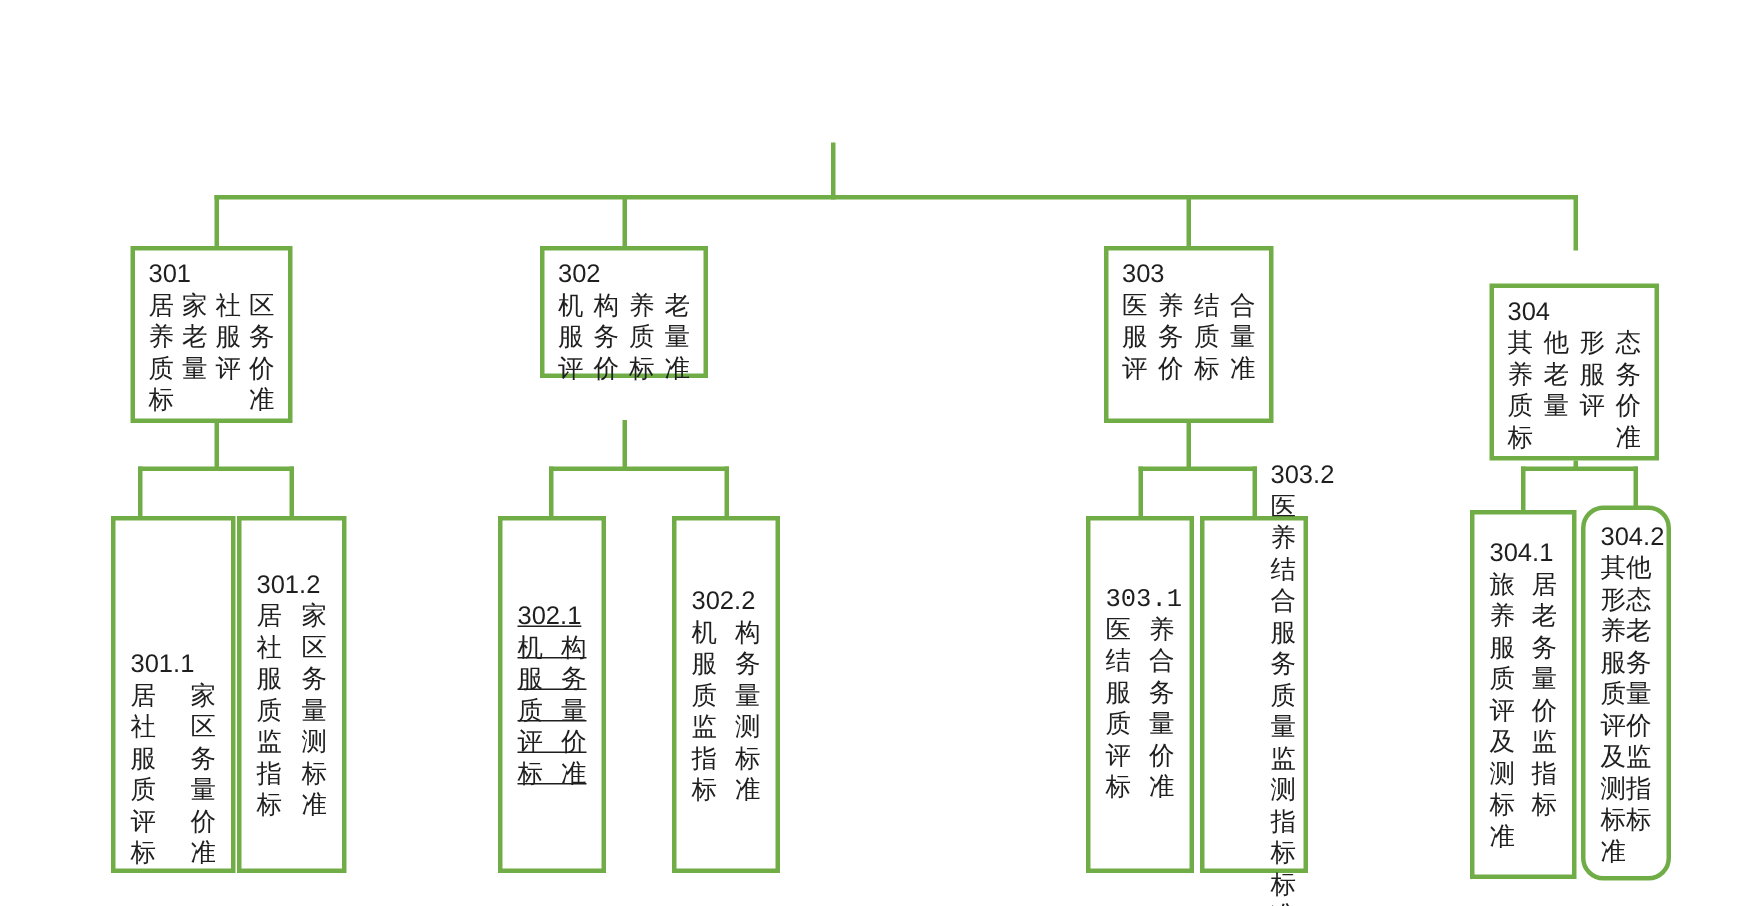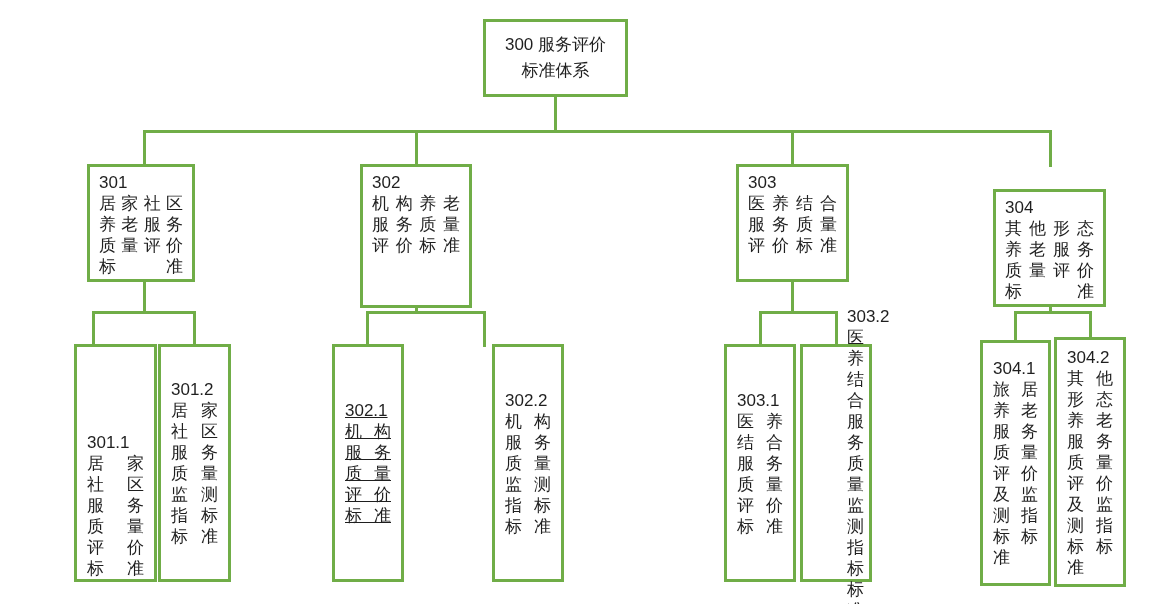--- a/index.html
+++ b/index.html
@@ -58,37 +58,31 @@
   <div class="line" style="left:791px;top:280px;width:3px;height:34px;"></div>
   <div class="line" style="left:759px;top:311px;width:79px;height:3px;"></div>
   <div class="line" style="left:759px;top:311px;width:3px;height:36px;"></div>
   <div class="line" style="left:835px;top:311px;width:3px;height:36px;"></div>
 
   <div class="line" style="left:1049px;top:280px;width:3px;height:34px;"></div>
   <div class="line" style="left:1014px;top:311px;width:78px;height:3px;"></div>
   <div class="line" style="left:1014px;top:311px;width:3px;height:32px;"></div>
   <div class="line" style="left:1089px;top:311px;width:3px;height:32px;"></div>
 
-  <div class="node root-node" style="left:483px;top:19px;width:145px;height:78px;">
-    <div>
-        <div class="ln cjk">300 服务评价</div>
-        <div class="ln cjk">标准体系</div>
-      </div>
-  </div>
 
   <div class="node branch-node" style="left:87px;top:164px;width:108px;height:118px;">
     <div>
         <div class="ln num">301</div>
         <div class="ln cjk">居家社区</div>
         <div class="ln cjk">养老服务</div>
         <div class="ln cjk">质量评价</div>
         <div class="ln cjk">标准</div>
       </div>
   </div>
-  <div class="node branch-node" style="left:360px;top:164px;width:112px;height:144px;">
+  <div class="node branch-node" style="left:360px;top:164px;width:112px;height:88px;">
     <div>
         <div class="ln num">302</div>
         <div class="ln cjk">机构养老</div>
         <div class="ln cjk">服务质量</div>
         <div class="ln cjk">评价标准</div>
       </div>
   </div>
   <div class="node branch-node" style="left:736px;top:164px;width:113px;height:118px;">
     <div>
         <div class="ln num">303</div>
@@ -134,33 +128,33 @@
   <div class="node leaf-node" style="left:332px;top:344px;width:72px;height:238px;text-decoration:underline;">
     <div>
         <div class="ln num">302.1</div>
         <div class="ln cjk">机构</div>
         <div class="ln cjk">服务</div>
         <div class="ln cjk">质量</div>
         <div class="ln cjk">评价</div>
         <div class="ln cjk">标准</div>
       </div>
   </div>
-  <div class="node leaf-node" style="left:448px;top:344px;width:72px;height:238px;margin-left:44px;">
+  <div class="node leaf-node" style="left:448px;top:344px;width:72px;height:238px;">
     <div>
         <div class="ln num">302.2</div>
         <div class="ln cjk">机构</div>
         <div class="ln cjk">服务</div>
         <div class="ln cjk">质量</div>
         <div class="ln cjk">监测</div>
         <div class="ln cjk">指标</div>
         <div class="ln cjk">标准</div>
       </div>
   </div>
 
-  <div class="node leaf-node" style="left:724px;top:344px;width:72px;height:238px;">
+  <div class="node leaf-node" style="left:724px;top:344px;width:72px;height:238px;font-family:Liberation Mono, monospace;">
     <div>
         <div class="ln num">303.1</div>
         <div class="ln cjk">医养</div>
         <div class="ln cjk">结合</div>
         <div class="ln cjk">服务</div>
         <div class="ln cjk">质量</div>
         <div class="ln cjk">评价</div>
         <div class="ln cjk">标准</div>
       </div>
   </div>
@@ -184,21 +178,21 @@
         <div class="ln cjk">养老</div>
         <div class="ln cjk">服务</div>
         <div class="ln cjk">质量</div>
         <div class="ln cjk">评价</div>
         <div class="ln cjk">及监</div>
         <div class="ln cjk">测指</div>
         <div class="ln cjk">标标</div>
         <div class="ln cjk">准</div>
       </div>
   </div>
-  <div class="node leaf-node" style="left:1054px;top:337px;width:72px;height:250px;">
+  <div class="node leaf-node" style="left:1054px;top:337px;width:60px;height:250px;border-radius:15px;">
     <div>
         <div class="ln num">304.2</div>
         <div class="ln cjk">其他</div>
         <div class="ln cjk">形态</div>
         <div class="ln cjk">养老</div>
         <div class="ln cjk">服务</div>
         <div class="ln cjk">质量</div>
         <div class="ln cjk">评价</div>
         <div class="ln cjk">及监</div>
         <div class="ln cjk">测指</div>

